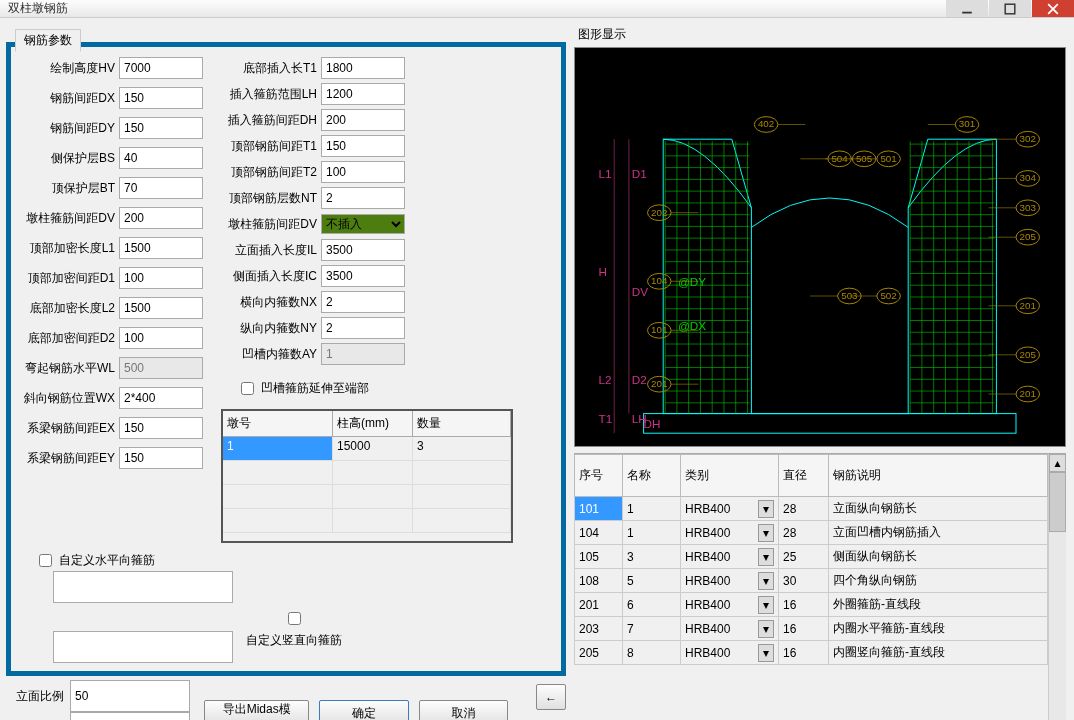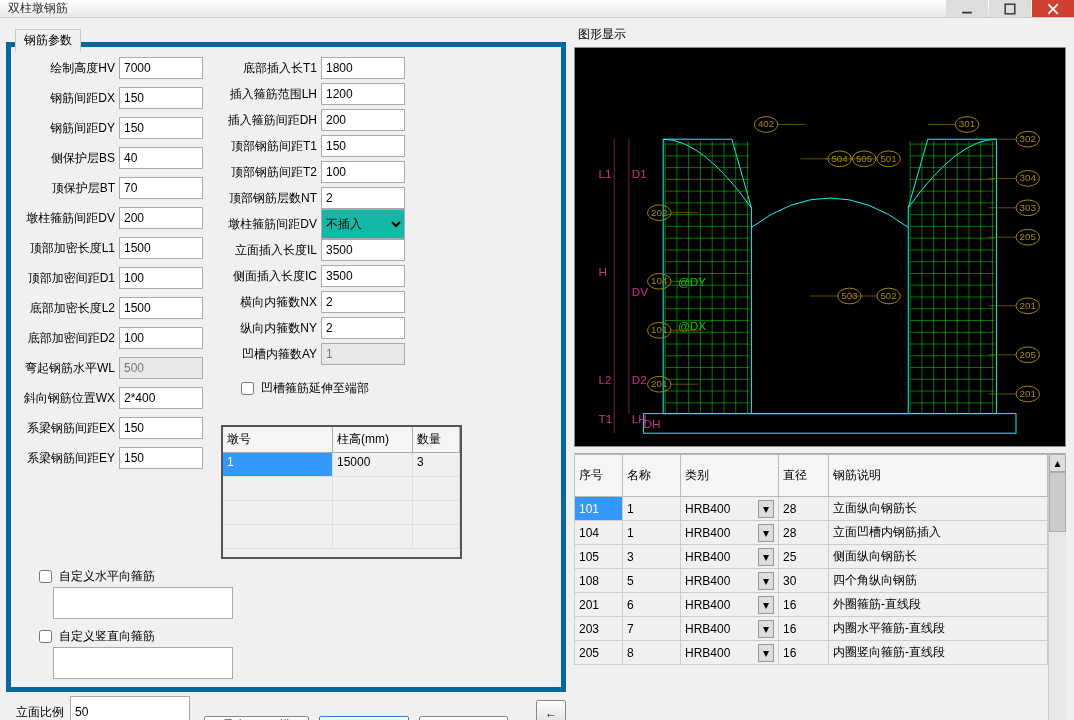--- a/index.html
+++ b/index.html
@@ -17,25 +17,25 @@
 .leftcol { width: 560px; display: flex; flex-direction: column; }
 .rightcol { flex: 1; display: flex; flex-direction: column; }
 .tabhost { flex: 1; border: 5px solid #0369a1; position: relative; padding: 8px; }
 .tab { position: absolute; top: -18px; left: 4px; background: #f0f0f0; border: 1px solid #ccc; border-bottom: 1px solid #f0f0f0; padding: 2px 8px; }
 .params { display: flex; gap: 18px; }
 .col { display: flex; flex-direction: column; gap: 4px; }
 .row { display: flex; align-items: center; height: 26px; }
 .row label { width: 100px; text-align: right; padding-right: 4px; }
 .row input[type=text] { width: 84px; height: 22px; border: 1px solid #aaa; padding: 0 4px; }
 .row input[disabled] { background: #e8e8e8; color: #777; }
-.row select { width: 84px; height: 30px; border: 1px solid #aaa; background: #14b8a6; }
+.row select { width: 84px; height: 20px; border: 1px solid #aaa; background: #4d7c0f; }
 .chkrow { display: flex; align-items: center; height: 22px; gap: 4px; margin-left: 16px; }
 .chkblock { margin-top: 6px; }
 .txtarea { width: 180px; height: 32px; border: 1px solid #aaa; margin-left: 34px; background: #fff; }
-.dtable { border: 2px solid #555; width: 241px; height: 134px; margin-top: 22px; }
+.dtable { border: 2px solid #555; width: 292px; height: 134px; margin-top: 6px; }
 .dtable .hdr { display: flex; background: #f5f5f5; border-bottom: 1px solid #aaa; }
 .dtable .hdr div { padding: 4px; border-right: 1px solid #aaa; }
 .dtable .body { }
 .dtable .drow { display: flex; border-bottom: 1px solid #ddd; height: 24px; }
 .dtable .drow div { padding: 2px 4px; border-right: 1px solid #ddd; }
 .dtable .drow.sel div:first-child { background: #3398ff; color: #fff; }
 .c1 { width: 110px; } .c2 { width: 80px; } .c3 { flex:1; }
 .bgroup { display: flex; flex-direction: column; gap: 4px; }
 .brow { display: flex; align-items: center; gap: 6px; height: 28px; }
 .brow label { width: 58px; text-align: right; }
@@ -239,21 +239,21 @@
                 </div>
             </div>
           </div>
         </div>
         <div class="chkblock">
           <div class="chkrow">
               <input type="checkbox" style="">
               <span>自定义水平向箍筋</span>
             </div>
           <div class="txtarea"></div>
-          <div class="chkrow" style="margin-top:6px;">
+          <div class="chkrow" style="margin-top:6px;flex-direction:column;">
               <input type="checkbox" style="">
               <span>自定义竖直向箍筋</span>
             </div>
           <div class="txtarea"></div>
         </div>
       </div>
 
       <div class="bottomrow">
         <div class="bgroup">
           <div class="brow">

